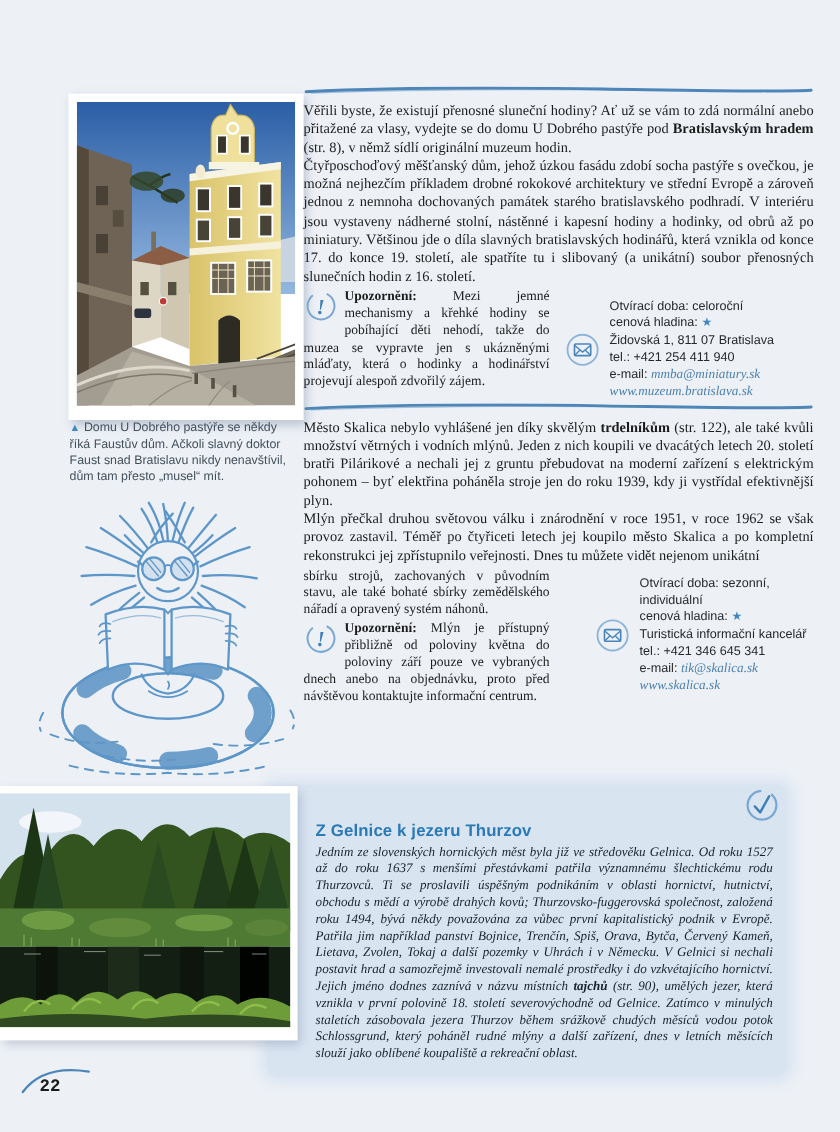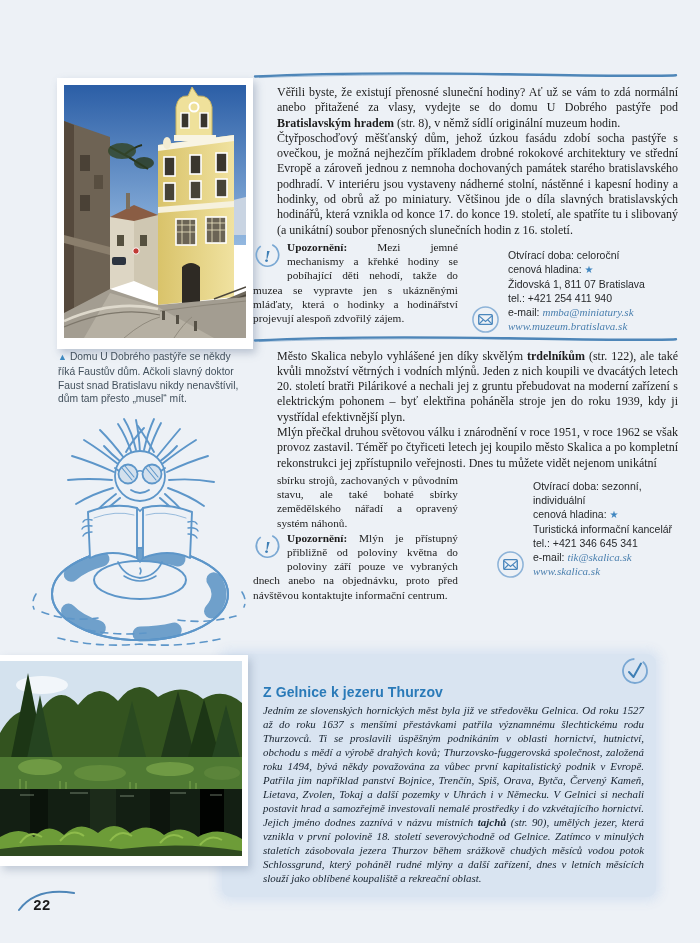--- a/index.html
+++ b/index.html
@@ -29,30 +29,30 @@
   .colright{position:absolute;left:253px;top:70px;width:425px;}
   h2.sec-title{
     font-family:"Liberation Sans",sans-serif;font-weight:bold;
     font-size:16.5px;line-height:20px;color:#0d0d0d;margin:0;letter-spacing:.1px;
   }
   .sec1 h2.sec-title{margin-top:7px;}
   .sec2 h2.sec-title{margin-top:14px;}
   .brush{display:block;margin:2px 0 6px 0;}
   p.body{
     margin:0;font-size:12px;line-height:15.3px;text-align:justify;
-    hyphens:auto;padding-left:24px;-webkit-hyphens:auto;
+    hyphens:auto;-webkit-hyphens:auto;
   }
   .tworow{display:flex;align-items:flex-start;margin-top:2px;}
   .warncol{width:205px;flex:none;}
   .warn p{
     margin:0;font-size:11.3px;line-height:14.2px;text-align:justify;hyphens:auto;
   }
   .warn-icon{float:left;width:29px;height:28px;margin:1px 5px 0 0;}
   
-  .contact{display:flex;align-items:flex-end;}
+  .contact{display:flex;align-items:center;}
   .contact1{margin-left:13px;margin-top:8px;}
   .contact2{margin-left:38px;margin-top:6px;}
   .env-icon{flex:none;width:29px;height:29px;margin-right:8px;margin-top:1px;}
   .contact .lines{font-family:"Liberation Sans",sans-serif;font-size:10.5px;line-height:14.1px;color:#26282a;}
   .contact .star{color:#3f86c0;font-size:10px;}
   .contact a{font-family:"Liberation Serif",serif;font-style:italic;font-size:11px;color:#4a7fae;text-decoration:none;}
   
   .infobox{
     position:absolute;left:222px;top:654px;width:434px;min-height:222px;
     box-sizing:border-box;background:#d9e4f1;border-radius:9px;

